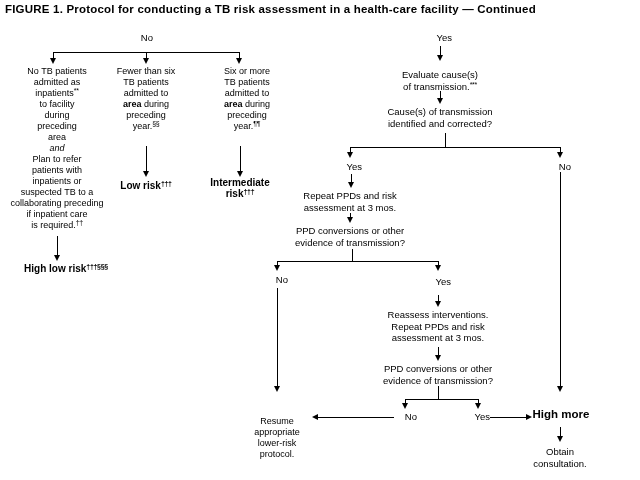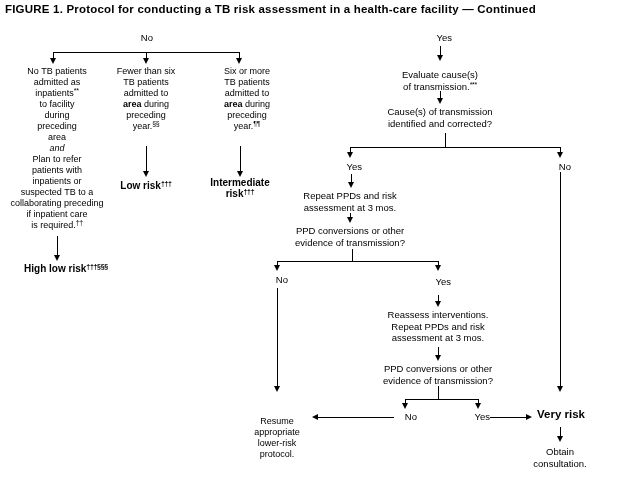--- a/index.html
+++ b/index.html
@@ -158,19 +158,19 @@
   <div class="hl" style="left:318px;top:417px;width:76px"></div>
   <div class="ah-l" style="left:312px;top:414px"></div>
   <div class="node" style="left:237px;top:416px;width:80px">Resume<br>appropriate<br>lower-risk<br>protocol.</div>
 
   <div class="hl" style="left:490px;top:417px;width:36px"></div>
   <div class="ah-r" style="left:526px;top:414px"></div>
 
   <div class="vl" style="left:560px;top:172px;height:214px"></div>
   <div class="ah-d" style="left:557px;top:386px"></div>
 
-  <div class="high" style="left:523px;top:408px;width:76px">Very risk</div>
+  <div class="high" style="left:523px;top:408px;width:76px">High more</div>
 
   <div class="vl" style="left:560px;top:427px;height:10px"></div>
   <div class="ah-d" style="left:557px;top:436px"></div>
   <div class="node rnode" style="left:520px;top:446px;width:80px">Obtain<br>consultation.</div>
 
 </div>
 
 </body></html>

